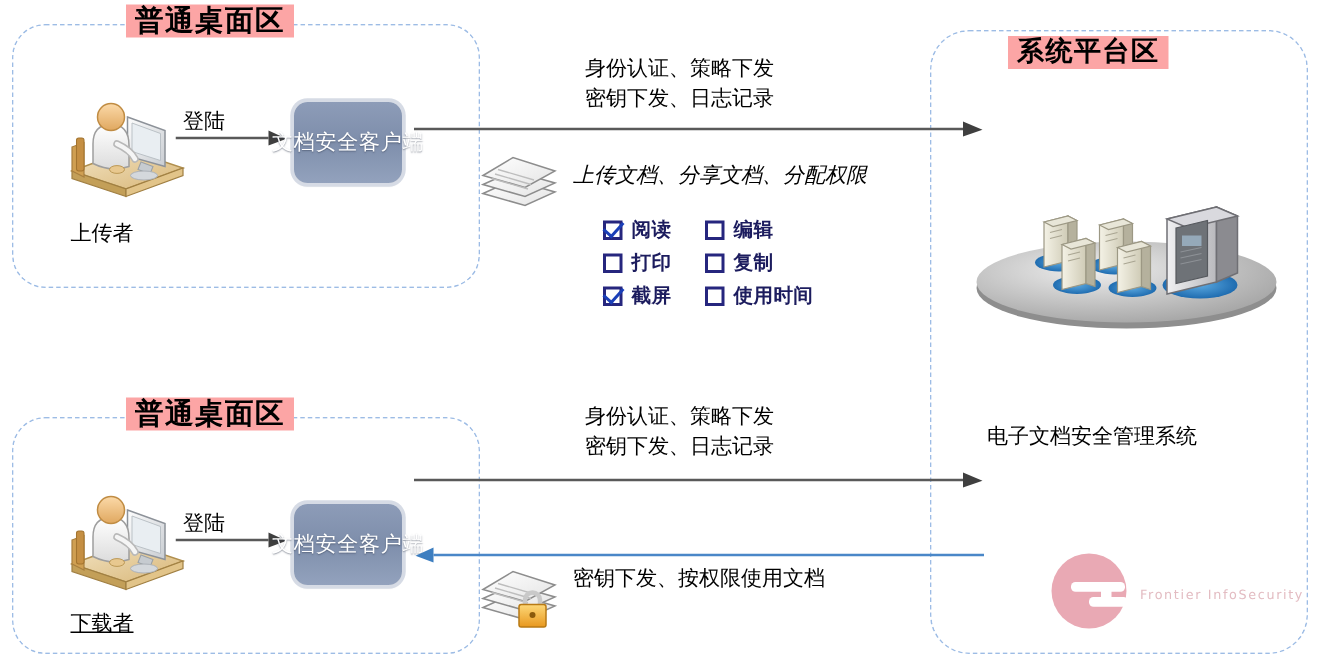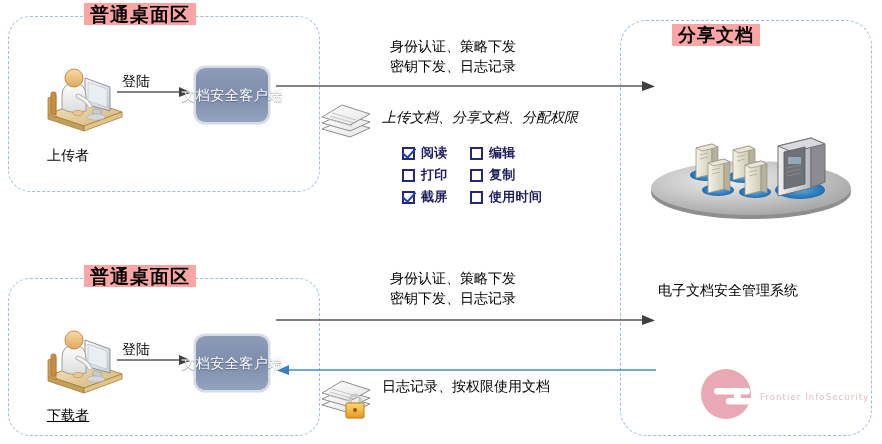--- a/index.html
+++ b/index.html
@@ -59,21 +59,21 @@
 </style>
 </head>
 <body>
 
 <div class="zone" id="zone-desktop-top"></div>
 <div class="zone" id="zone-desktop-bottom"></div>
 <div class="zone" id="zone-platform"></div>
 
 <div class="zone-title" id="title-desktop-top">普通桌面区</div>
 <div class="zone-title" id="title-desktop-bottom">普通桌面区</div>
-<div class="zone-title" id="title-platform">分享文档</div>
+<div class="zone-title" id="title-platform">系统平台区</div>
 
 <div class="person-desk" style="left:38px;top:56px;">
   <svg width="86" height="76" viewBox="0 0 86 76">
     <defs>
       <linearGradient id="deskg" x1="0" y1="0" x2="1" y2="1">
         <stop offset="0" stop-color="#f3e4c4"></stop>
           <stop offset="1" stop-color="#d8b677"></stop>
       </linearGradient>
       <linearGradient id="bodyg" x1="0" y1="0" x2="0" y2="1">
         <stop offset="0" stop-color="#ffffff"></stop>
@@ -340,21 +340,21 @@
       <line x1="12" y1="20" x2="36" y2="27"></line>
       <line x1="10" y1="23" x2="34" y2="30"></line>
     </g>
 
     <path d="M32 32 v-4 a5 5 0 0 1 10 0 v4" fill="none" stroke="#c9c9c9" stroke-width="3"></path>
     <rect x="28" y="31" width="18" height="15" rx="1.5" fill="url(#lockg)" stroke="#b87a14" stroke-width="1"></rect>
     <circle cx="37" cy="38" r="2" fill="#8a5a0c"></circle>
   </svg>
 </div>
 
-<div class="arrow-label" style="left:382px;top:377px;">日志记录、按权限使用文档</div>
+<div class="arrow-label" style="left:382px;top:377px;">密钥下发、按权限使用文档</div>
 
 <div id="brand-logo">
   <svg width="52" height="52" viewBox="0 0 52 52" style="position:absolute;left:0;top:2px;">
     <circle cx="26" cy="26" r="25" fill="#e9a9b4"></circle>
     <rect x="14" y="20" width="36" height="6.5" rx="3" fill="#ffffff"></rect>
     <rect x="26" y="30" width="26" height="6.5" rx="3" fill="#ffffff"></rect>
     <rect x="34" y="24" width="7" height="9" fill="#ffffff"></rect>
   </svg>
   <div class="en">Frontier InfoSecurity</div>
 </div>

